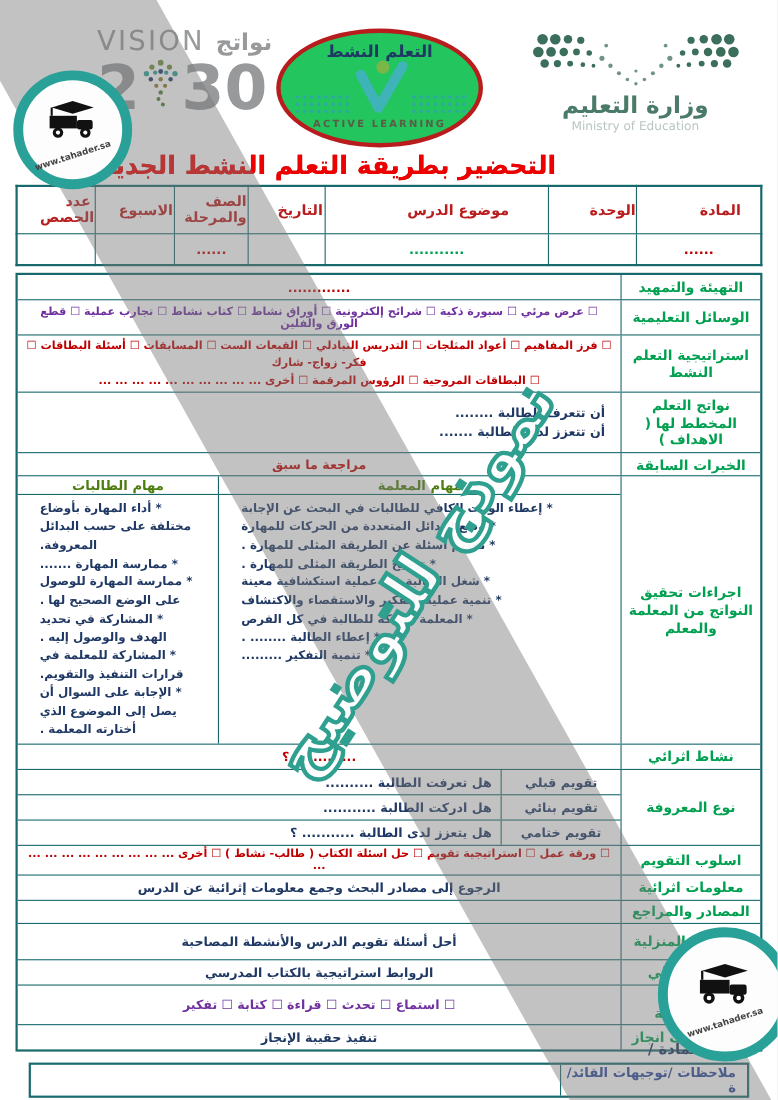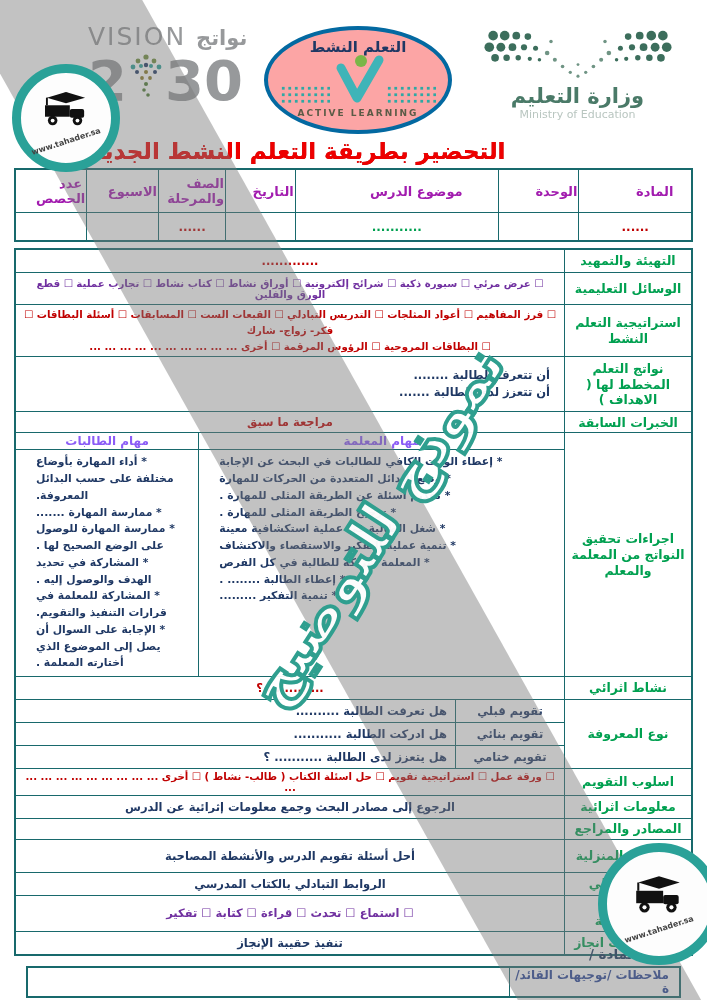--- a/index.html
+++ b/index.html
@@ -12,53 +12,53 @@
   .header{position:relative; height:136px;}
   .vision-logo{position:absolute; left:88px; top:22px; width:250px; text-align:left; direction:ltr; color:#97999b;}
   .vision-line{font-size:25px; letter-spacing:2px;}
   .vision-line .v-ar{font-size:21px; font-weight:bold; letter-spacing:0;}
   .vision-year{font-size:56px; font-weight:bold; line-height:1; display:flex; align-items:center;}
   .vision-year svg{margin:0 1px;}
   .stamp{position:absolute; border-radius:50%; background:#fdfdfd; border:9px solid #2aa198; box-sizing:border-box; z-index:22; display:flex; flex-direction:column; align-items:center; justify-content:center;}
   .stamp-top{left:12px; top:64px; width:108px; height:108px;}
   .stamp-bottom{left:598px; top:843px; width:122px; height:122px;}
   .stamp-url{font-size:8px; font-weight:bold; color:#444; transform:rotate(-18deg); direction:ltr; margin-top:1px;}
-  .al-logo{position:absolute; left:264px; top:26px; width:188px; height:108px; background:#fca5a5; border:4px solid #0369a1; border-radius:50%; box-sizing:border-box; text-align:center; overflow:hidden;}
+  .al-logo{position:absolute; left:251px; top:26px; width:188px; height:108px; background:#22c55e; border:4px solid #b91c1c; border-radius:50%; box-sizing:border-box; text-align:center; overflow:hidden;}
   .al-ar{font-size:15px; font-weight:bold; color:#1f3864; margin-top:8px;}
   .al-mid{position:relative; height:52px;}
   .al-dots{position:absolute; bottom:4px; width:50px; height:19px; background-image:radial-gradient(circle,#2fa8a4 1.5px, transparent 1.7px); background-size:6.5px 6.5px;}
   .al-dots.l{left:12px;} .al-dots.r{right:12px;}
   .al-en{font-size:9px; font-weight:bold; letter-spacing:2px; color:#5b5b46;}
   .moe-logo{position:absolute; right:12px; top:26px; width:235px; text-align:center;}
   .moe-ar{font-size:21px; font-weight:bold; color:#4a7a68; letter-spacing:1px;}
   .moe-en{font-size:11px; color:#b9c6c0; direction:ltr;}
   
   .title{text-align:center; transform:translateX(-55px); color:#ee0000; font-size:23px; font-weight:bold; margin-top:2px; text-shadow:0 0 0.5px #a00;}
   
   .info{border-collapse:collapse; width:679px; margin:4px 14px 0; table-layout:fixed; border:2px solid #18696c;}
   .info td{border:1.2px solid #18696c; text-align:center; font-weight:bold; overflow:hidden;}
-  .info .ih td{color:#a21caf; font-size:13px; height:40px;padding-left:40px;}
+  .info .ih td{color:#b91c1c; font-size:13px; height:40px;padding-left:40px;}
   .info .iv td{height:25px; font-size:12px;}
   .body{margin:6px 14px 0; border:2px solid #18696c; background:transparent;}
   .brow{display:flex; border-top:1px solid #18696c; align-items:stretch;}
   .brow:first-child{border-top:none;}
   .lbl{flex:0 0 127px; width:127px; border-left:1px solid #18696c; color:#00a050; font-weight:bold; font-size:12.5px; line-height:1.25; display:flex; align-items:center; justify-content:center; text-align:center; padding:2px 3px; box-sizing:border-box;}
   .cnt{flex:1; font-weight:bold; font-size:11.5px; display:flex; flex-direction:column; justify-content:center; padding:2px 8px; box-sizing:border-box; min-width:0;}
   .center{text-align:center;}
   .right{text-align:right;}
   .red{color:#c00000;} .purple{color:#7030a0;} .navy{color:#1f3864;} 
   .small{font-size:10.2px;text-align:center;}
   .cnt .line{line-height:1.55;}
   
   .cnt.proc{padding:0;}
   .proc-grid{display:flex; min-height:100%;}
   .pcol{display:flex; flex-direction:column; min-width:0;}
   .pcol.teacher{flex:2; border-left:1px solid #18696c;}
   .pcol.students{flex:1;}
-  .phead{border-bottom:1px solid #18696c; text-align:center; color:#8b5cf6; font-size:12px; font-weight:bold; padding:1px 0;}
+  .phead{border-bottom:1px solid #18696c; text-align:center; color:#4d7c0f; font-size:12px; font-weight:bold; padding:1px 0;}
   .plist{padding:4px 20px; color:#1f3864; font-size:10.8px; font-weight:bold; text-align:left; line-height:1.55;}
   
   .cnt.eval{padding:0;}
   .erow{display:flex; flex:1; align-items:stretch; min-height:22px;}
   .erow + .erow{border-top:1px solid #18696c;}
   .etype{flex:0 0 108px; border-left:1px solid #18696c; display:flex; align-items:center; justify-content:center; color:#1f3864; font-size:11.5px; font-weight:bold;}
   .eq{flex:1; display:flex; align-items:center; color:#1f3864; font-size:11.5px; font-weight:bold; padding-right:8px; text-align:right;}
   
   .notes{margin:10px 26px 0; border:2px solid #18696c;}
   .nrow{display:flex; border-top:1px solid #18696c; min-height:25px;}
@@ -331,21 +331,21 @@
       <div class="cnt navy center"></div>
     </div>
 
     <div class="brow" style="min-height:32px">
       <div class="lbl">الواجبات المنزلية</div>
       <div class="cnt navy center">أحل أسئلة تقويم الدرس والأنشطة المصاحبة</div>
     </div>
 
     <div class="brow" style="min-height:22px">
       <div class="lbl">رابط تفاعلي</div>
-      <div class="cnt navy center">الروابط التبادلي بالكتاب المدرسي</div>
+      <div class="cnt navy center">الروابط استراتيجية بالكتاب المدرسي</div>
     </div>
 
     <div class="brow" style="min-height:34px">
       <div class="lbl">المهارات المستهدفة</div>
       <div class="cnt purple center">☐ استماع    ☐ تحدث    ☐ قراءة   ☐ كتابة    ☐ تفكير</div>
     </div>
 
     <div class="brow" style="min-height:22px">
       <div class="lbl">أنشطة ملف انجاز</div>
       <div class="cnt navy center">تنفيذ حقيبة الإنجاز</div>

